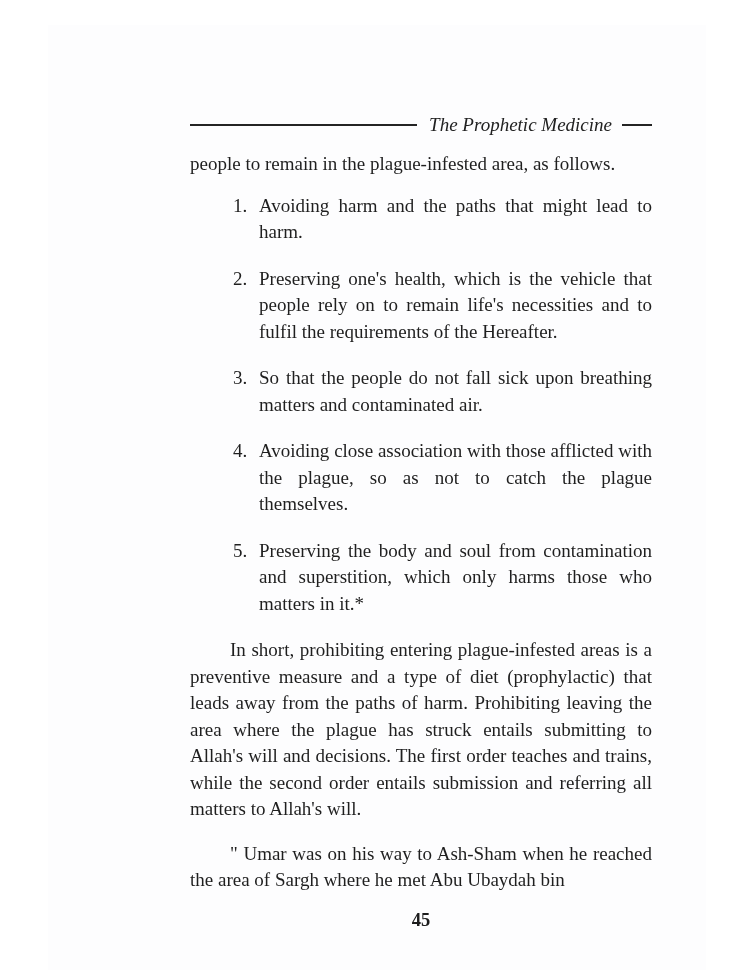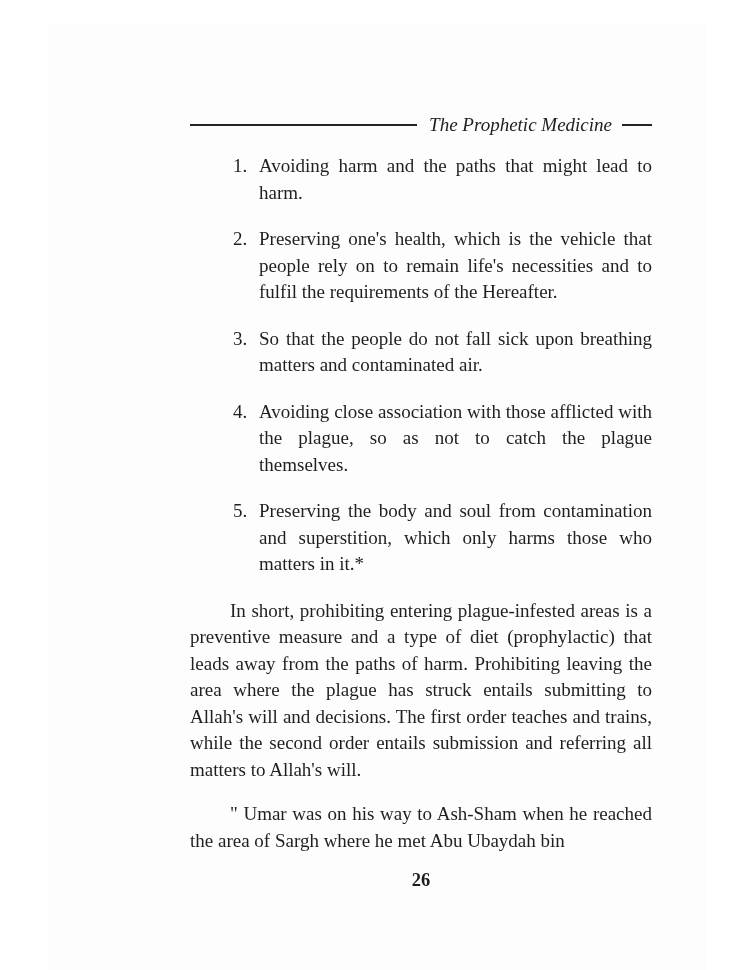--- a/index.html
+++ b/index.html
@@ -101,20 +101,21 @@
   <div class="scan-sheet"></div>
 
   <div class="content">
 
     <div class="running-header">
       <span class="rule rule-left"></span>
       <span class="header-title">The Prophetic Medicine</span>
       <span class="rule rule-right"></span>
     </div>
 
+    <p class="intro">people to remain in the plague-infested area, as follows.</p>
 
     <div class="numbered-list">
       <div class="list-item">
         <span class="list-num">1.</span>
         <span class="list-text">Avoiding harm and the paths that might lead to harm.</span>
       </div>
       <div class="list-item">
         <span class="list-num">2.</span>
         <span class="list-text">Preserving one's health, which is the vehicle that people rely on to remain life's necessities and to fulfil the requirements of the Hereafter.</span>
       </div>
@@ -128,16 +129,16 @@
       </div>
       <div class="list-item">
         <span class="list-num">5.</span>
         <span class="list-text">Preserving the body and soul from contamination and superstition, which only harms those who matters in it.*</span>
       </div>
     </div>
 
     <p class="para">In short, prohibiting entering plague-infested areas is a preventive measure and a type of diet (prophylactic) that leads away from the paths of harm. Prohibiting leaving the area where the plague has struck entails submitting to Allah's will and decisions. The first order teaches and trains, while the second order entails submission and referring all matters to Allah's will.</p>
     <p class="para">" Umar was on his way to Ash-Sham when he reached the area of Sargh where he met Abu Ubaydah bin</p>
 
-    <div class="page-number">26</div>
+    <div class="page-number">45</div>
 
   </div>
 </div>
 
 </body></html>

